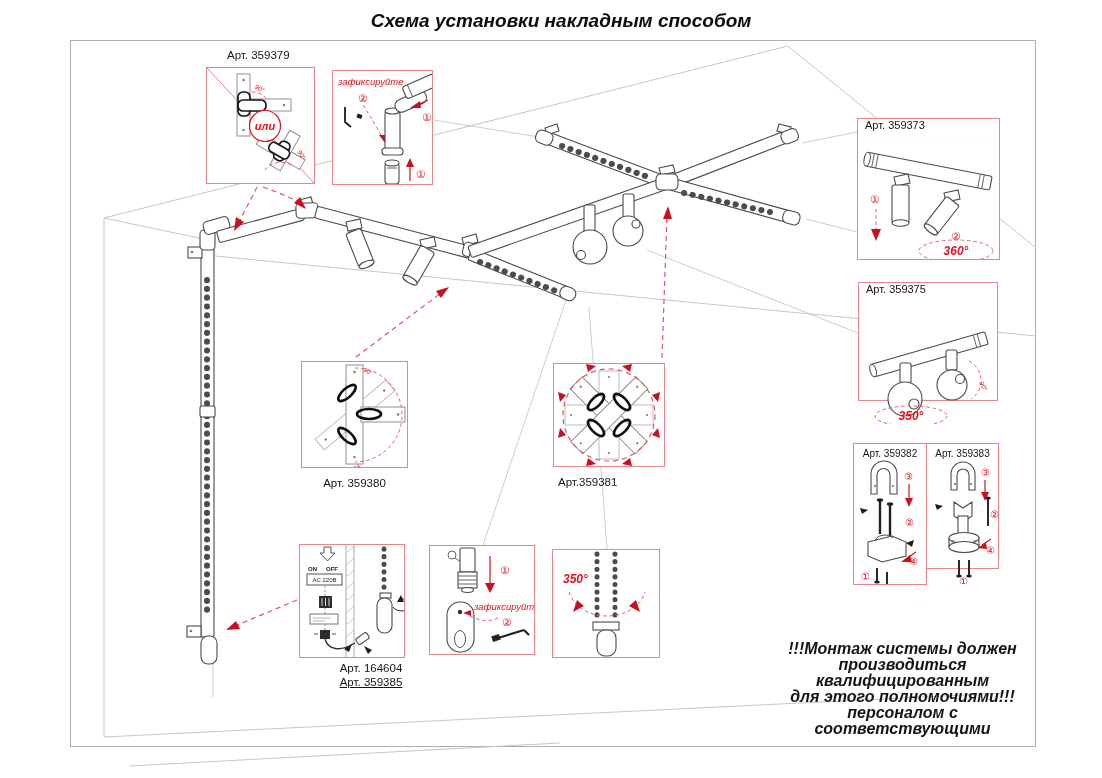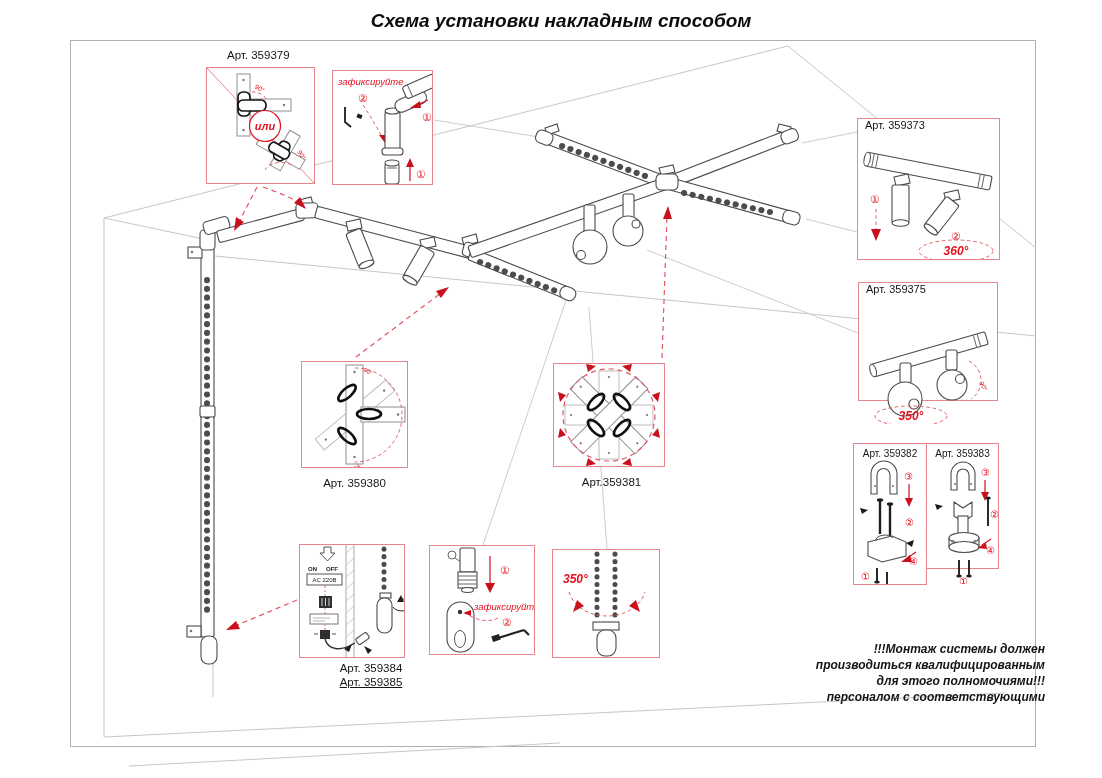--- a/index.html
+++ b/index.html
@@ -5,26 +5,26 @@
   html,body{margin:0;padding:0;background:#fff;}
   .canvas{position:relative;width:1102px;height:778px;background:#fff;overflow:hidden;
           font-family:"Liberation Sans",sans-serif;padding-left:20px;}
   .page-title{position:absolute;top:10px;left:0;width:100%;text-align:center;
           font-size:19px;font-weight:bold;font-style:italic;color:#0c0c0c;}
   .frame{position:absolute;left:70px;top:40px;width:964px;height:705px;
           border:1px solid #b0b0b0;background:#fff;}
   .main-svg{position:absolute;left:0;top:0;}
   .callout{position:absolute;border:1px solid #e8848c;background:#fff;box-sizing:border-box;}
   .callout svg{position:absolute;left:0;top:0;}
-  .art-label{position:absolute;font-size:11.5px;color:#161616;white-space:nowrap;text-align:center;}
+  .art-label{position:absolute;font-size:11.5px;color:#161616;white-space:nowrap;}
   .art-label.ctr{text-align:center;}
   .in-label{position:absolute;left:7px;top:0;font-size:11px;color:#161616;z-index:3;}
   .in-label.sm{font-size:10px;left:0;width:100%;text-align:center;top:4px;}
-  .warning{position:absolute;left:760px;top:641px;width:285px;text-align:right;
-          font-size:12px;font-weight:bold;font-style:italic;color:#141414;line-height:16px;}
+  .warning{position:absolute;left:760px;top:641px;width:285px;text-align:center;
+          font-size:16px;font-weight:bold;font-style:italic;color:#141414;line-height:16px;}
   
   text{font-family:"Liberation Sans",sans-serif;}
   .tube2{fill:#fff;stroke:#4a4a4a;stroke-width:1.1;}
   .plt{fill:#fff;stroke:#8f8f8f;stroke-width:1;}
   .pltL{fill:#fff;stroke:#bdbdbd;stroke-width:1;}
   .blk{fill:#fff;stroke:#161616;stroke-width:1.7;}
   .slot{fill:none;stroke:#0f0f0f;stroke-width:2.6;}
   .dot{fill:#777;}
   .rdsh{fill:none;stroke:#e4606a;stroke-width:1;stroke-dasharray:3.5 2.8;}
   .rdash{fill:none;stroke:#e05561;stroke-width:1.2;stroke-dasharray:5 4;}
@@ -443,21 +443,21 @@
         </g>
       <polygon class="blkf" points="44,104 52,99 49,107"></polygon>
       <polygon class="blkf" points="72,105 64,101 68,109"></polygon>
       <line class="chainS" x1="84" y1="4" x2="84" y2="48"></line>
       <rect class="tube2" x="80" y="48" width="11" height="5"></rect>
       <rect class="tube2" x="77" y="53" width="15" height="35" rx="7"></rect>
       <path d="M93,62 a9,6 0 1 0 7,-8" fill="none" stroke="#222"></path>
       <polygon class="blkf" points="101,50 104,57 97,57"></polygon>
     </svg>
   </div>
-  <div class="art-label ctr" style="left:311px;top:662px;width:120px;">Арт. 359384</div>
+  <div class="art-label ctr" style="left:311px;top:662px;width:120px;">Арт. 164604</div>
   <div class="art-label ctr" style="left:311px;top:676px;width:120px;text-decoration:underline;">Арт. 359385</div>
 
   <div class="callout" style="left:429px;top:545px;width:106px;height:110px;">
     <svg width="104" height="108" viewBox="0 0 104 108">
       <circle cx="22" cy="9" r="4" fill="none" stroke="#666"></circle>
       <line x1="25" y1="12" x2="31" y2="16" stroke="#666"></line>
       <rect class="tube2" x="30" y="2" width="15" height="24" rx="2"></rect>
       <rect class="tube2" x="28" y="26" width="19" height="16"></rect>
       <line x1="28" y1="30" x2="47" y2="30" stroke="#666"></line>
         <line x1="28" y1="34" x2="47" y2="34" stroke="#666"></line>

